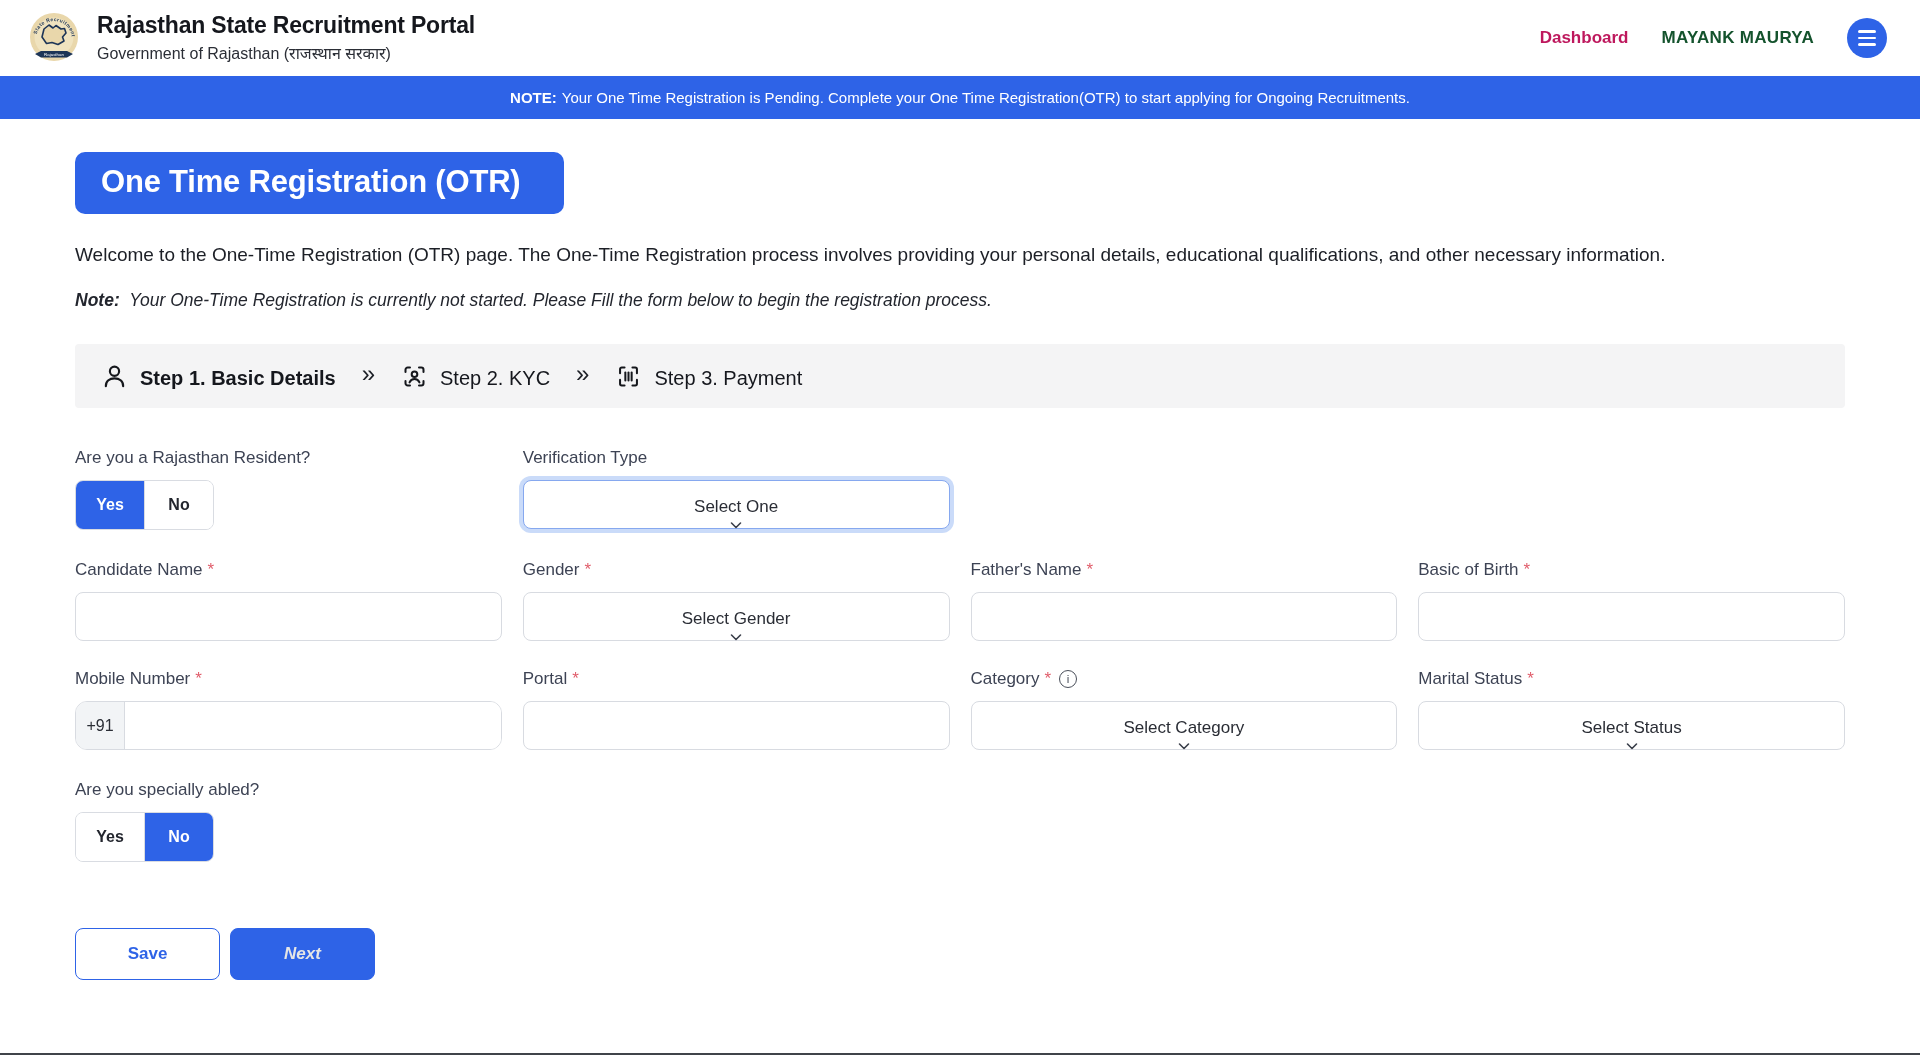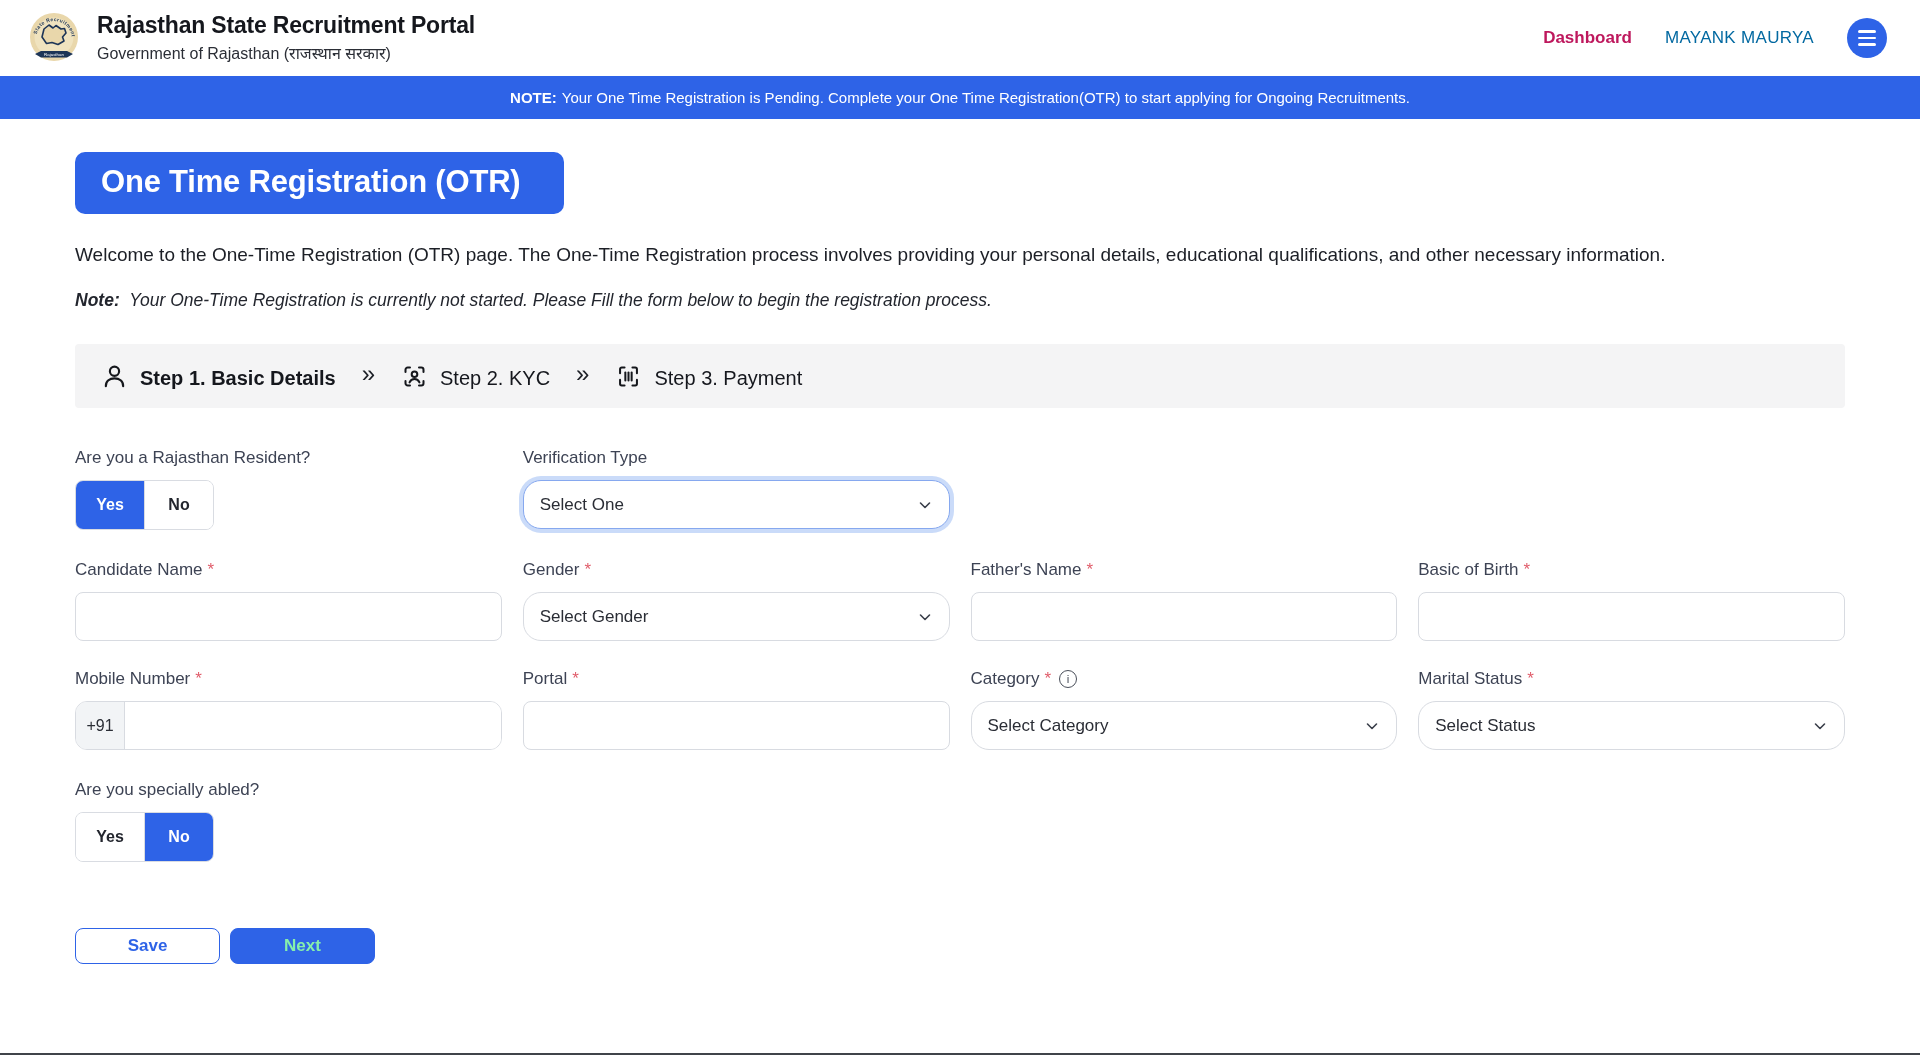--- a/index.html
+++ b/index.html
@@ -13,21 +13,21 @@
   .header {
     height:76px; display:flex; align-items:center; justify-content:space-between;
     padding:0 33px 0 27px; background:#fff;
   }
   .header-left { display:flex; align-items:center; gap:16px; }
   .logo-svg { width:54px; height:54px; display:block; }
   .app-title { font-size:23px; font-weight:700; letter-spacing:-0.2px; color:#15171d; }
   .app-subtitle { font-size:16px; color:#2b2e36; margin-top:3px; }
   .header-right { display:flex; align-items:center; gap:33px; }
   .nav-dashboard { font-size:17px; font-weight:700; color:#be185d; cursor:pointer; }
-  .nav-username { font-size:17px; font-weight:400; color:#0369a1; letter-spacing:0.3px; }
+  .nav-username { font-size:17px; font-weight:700; color:#14532d; letter-spacing:0.3px; }
   .hamburger {
     width:40px; height:40px; border-radius:50%; background:#2e63e7; border:none;
     display:flex; flex-direction:column; align-items:center; justify-content:center; gap:4px; cursor:pointer;
   }
   .hamburger span { display:block; width:18px; height:2.6px; border-radius:2px; background:#fff; }
 
   
   .notice-bar {
     height:43px; background:#2e63e7; color:#fff; display:flex; align-items:center; justify-content:center;
     font-size:15px;
@@ -78,23 +78,23 @@
   }
   .toggle-btn {
     width:68px; height:48px; display:flex; align-items:center; justify-content:center;
     font-size:16px; font-weight:700; color:#23262e; background:#fff; border:none; cursor:pointer;
     font-family:inherit;
   }
   .toggle-btn.selected { background:#2e63e7; color:#fff; }
   .toggle-divider { width:1px; background:#d9dce2; }
 
   .select-box {
-    height:49px; border:1px solid #d8dbe1; border-radius:18px; background:#fff;
+    height:49px; border:1px solid #d8dbe1; border-radius:8px; background:#fff;
     display:flex; align-items:center; justify-content:space-between; padding:16px 16px;
-    font-size:17px; color:#2a2d35; cursor:pointer;
+    font-size:17px; color:#2a2d35; cursor:pointer;flex-direction:column;
   }
   .select-box.focused {
     border:1px solid #86a8ef; box-shadow:0 0 0 4px #cadbf9;
   }
   .select-box .chev { display:flex; }
 
   .text-input {
     width:100%; height:49px; border:1px solid #d8dbe1; border-radius:8px; background:#fff;
     font-size:17px; color:#2a2d35; padding:0 14px; font-family:inherit; outline:none;
   }
@@ -112,25 +112,25 @@
 
   .info-icon {
     width:18px; height:18px; border:1.4px solid #4a4f5a; border-radius:50%;
     display:inline-flex; align-items:center; justify-content:center;
     font-size:11.5px; color:#4a4f5a; margin-left:8px; font-style:normal; cursor:pointer;
   }
 
   
   .actions { margin-top:66px; display:flex; gap:10px; }
   .btn {
-    width:145px; height:36px; border-radius:8px; font-size:17px; font-weight:700;
+    width:145px; height:52px; border-radius:8px; font-size:17px; font-weight:700;
     display:flex; align-items:center; justify-content:center; cursor:pointer; font-family:inherit;
   }
   .btn-save { background:#fff; border:1.5px solid #2e63e7; color:#2e63e7; }
-  .btn-next { background:#2e63e7; border:1.5px solid #2e63e7; color:#86efac; }
+  .btn-next { background:#2e63e7; border:1.5px solid #2e63e7; color:#e5e5e5;font-style:italic; }
 
   .bottom-divider { position:absolute; left:0; right:0; bottom:5px; border-top:2px solid #40444a; }
 </style>
 </head>
 <body>
 
 <div class="header">
   <div class="header-left">
     <svg class="logo-svg" viewBox="0 0 54 54">
       <circle cx="27" cy="26" r="24" fill="#e9d7ab"></circle>

